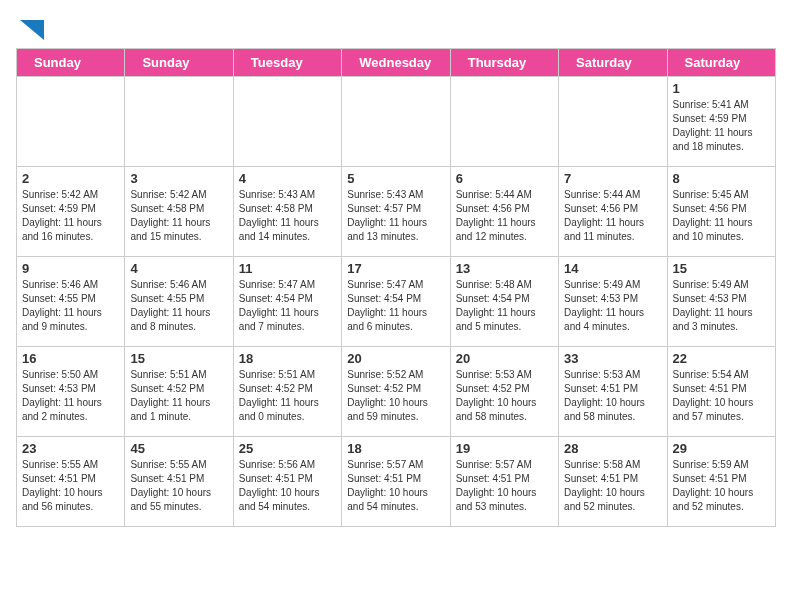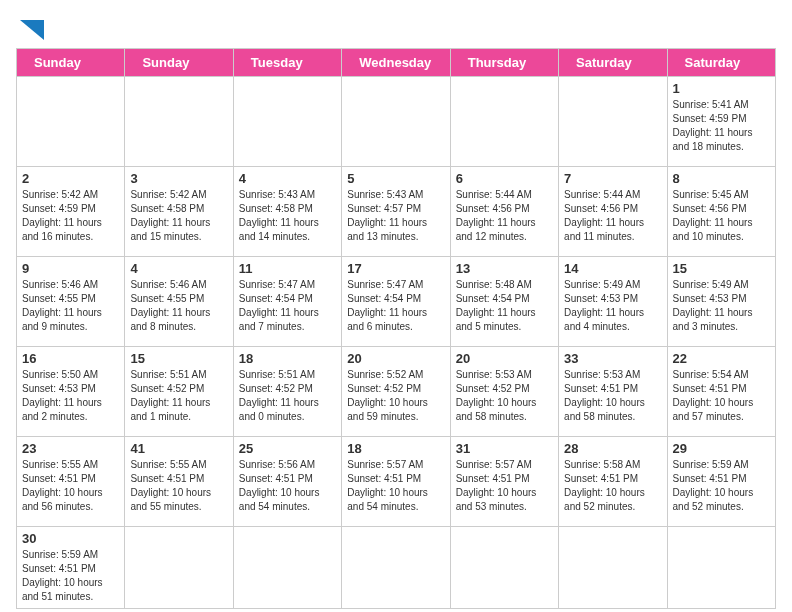--- a/index.html
+++ b/index.html
@@ -215,50 +215,38 @@
           <span class="day-num">22</span>
           <div class="day-info">Sunrise: 5:54 AM<br>Sunset: 4:51 PM<br>Daylight: 10 hours and 57 minutes.</div>
         </td>
       </tr>
       <tr>
         <td>
           <span class="day-num">23</span>
           <div class="day-info">Sunrise: 5:55 AM<br>Sunset: 4:51 PM<br>Daylight: 10 hours and 56 minutes.</div>
         </td>
         <td>
-          <span class="day-num">41</span>
+          <span class="day-num">45</span>
           <div class="day-info">Sunrise: 5:55 AM<br>Sunset: 4:51 PM<br>Daylight: 10 hours and 55 minutes.</div>
         </td>
         <td>
           <span class="day-num">25</span>
           <div class="day-info">Sunrise: 5:56 AM<br>Sunset: 4:51 PM<br>Daylight: 10 hours and 54 minutes.</div>
         </td>
         <td>
           <span class="day-num">18</span>
           <div class="day-info">Sunrise: 5:57 AM<br>Sunset: 4:51 PM<br>Daylight: 10 hours and 54 minutes.</div>
         </td>
         <td>
-          <span class="day-num">31</span>
+          <span class="day-num">19</span>
           <div class="day-info">Sunrise: 5:57 AM<br>Sunset: 4:51 PM<br>Daylight: 10 hours and 53 minutes.</div>
         </td>
         <td>
           <span class="day-num">28</span>
           <div class="day-info">Sunrise: 5:58 AM<br>Sunset: 4:51 PM<br>Daylight: 10 hours and 52 minutes.</div>
         </td>
         <td>
           <span class="day-num">29</span>
           <div class="day-info">Sunrise: 5:59 AM<br>Sunset: 4:51 PM<br>Daylight: 10 hours and 52 minutes.</div>
         </td>
-      </tr>
-      <tr class="last-row">
-        <td>
-          <span class="day-num">30</span>
-          <div class="day-info">Sunrise: 5:59 AM<br>Sunset: 4:51 PM<br>Daylight: 10 hours and 51 minutes.</div>
-        </td>
-        <td class="empty-cell"></td>
-        <td class="empty-cell"></td>
-        <td class="empty-cell"></td>
-        <td class="empty-cell"></td>
-        <td class="empty-cell"></td>
-        <td class="empty-cell"></td>
       </tr>
     </tbody>
 </table>
 
 </body></html>

